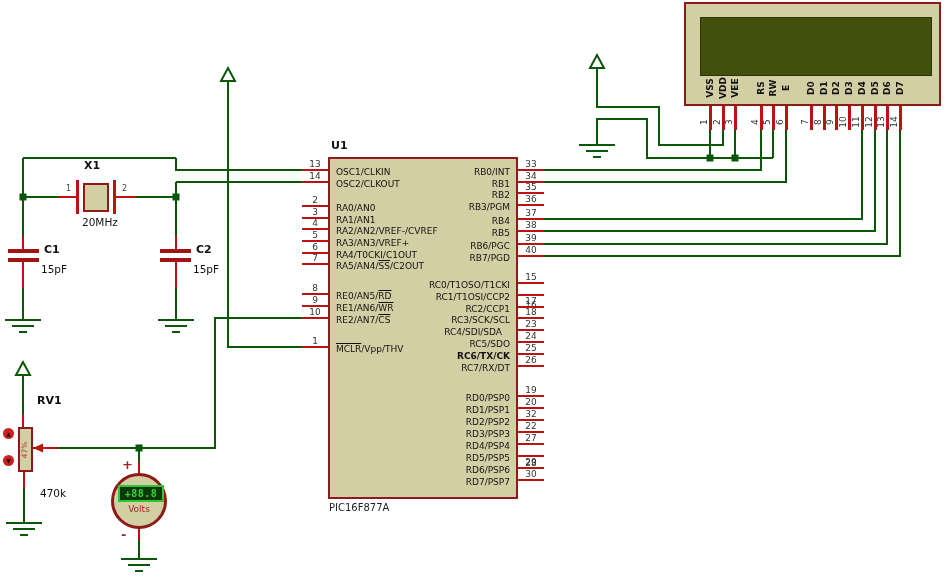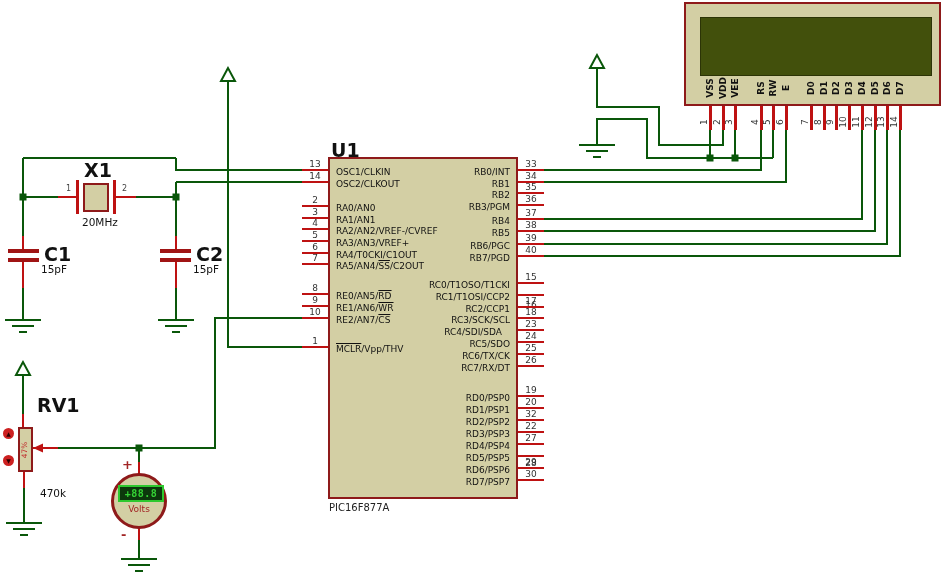--- a/index.html
+++ b/index.html
@@ -1,20 +1,20 @@
 <!DOCTYPE html>
 <html><head>
 <meta charset="utf-8">
 <style>
   html,body{margin:0;padding:0;background:#fff;}
   #canvas{position:relative;width:949px;height:587px;background:#ffffff;overflow:hidden;
           font-family:"DejaVu Sans", "Liberation Sans", sans-serif;}
   #wiring{position:absolute;left:0;top:0;width:949px;height:587px;}
   .body-box{position:absolute;background:#D3CFA4;border:2px solid #8E1A1A;box-sizing:border-box;}
-  .ref-label{position:absolute;font-size:19px;font-weight:bold;color:#111;white-space:nowrap;}
+  .ref-label{position:absolute;font-size:11px;font-weight:bold;color:#111;white-space:nowrap;}
   .val-label{position:absolute;font-size:10.5px;color:#111;white-space:nowrap;}
   .chip-name{position:absolute;font-size:10px;color:#222;white-space:nowrap;}
   .pin-label{position:absolute;font-size:9px;color:#111;height:10px;line-height:10px;white-space:nowrap;}
   .pin-num{position:absolute;font-size:9px;color:#333;width:24px;height:10px;line-height:10px;text-align:center;}
   .ov{text-decoration:overline;}
   .stub-h{position:absolute;height:2px;background:#BE1212;}
   .stub-v{position:absolute;width:3px;background:#BE1212;}
   .lcd-screen{position:absolute;left:14px;top:13px;width:230px;height:57px;background:#42500C;border:1px solid #2C3406;}
   .rot-label{position:absolute;width:40px;height:12px;line-height:12px;text-align:center;font-size:9px;font-weight:bold;color:#111;
              transform:rotate(-90deg);white-space:nowrap;}
@@ -127,21 +127,21 @@
       <div class="pin-label" style="right: 6px; text-align: right; top: 57px;"><span>RB4</span></div>
       <div class="pin-label" style="right: 6px; text-align: right; top: 69px;"><span>RB5</span></div>
       <div class="pin-label" style="right: 6px; text-align: right; top: 82px;"><span>RB6/PGC</span></div>
       <div class="pin-label" style="right: 6px; text-align: right; top: 94px;"><span>RB7/PGD</span></div>
       <div class="pin-label" style="right: 6px; text-align: right; top: 121px;"><span>RC0/T1OSO/T1CKI</span></div>
       <div class="pin-label" style="right: 6px; text-align: right; top: 133px;"><span>RC1/T1OSI/CCP2</span></div>
       <div class="pin-label" style="right: 6px; text-align: right; top: 145px;"><span>RC2/CCP1</span></div>
       <div class="pin-label" style="right: 6px; text-align: right; top: 156px;"><span>RC3/SCK/SCL</span></div>
       <div class="pin-label" style="right: 14px; text-align: right; top: 168px;"><span>RC4/SDI/SDA</span></div>
       <div class="pin-label" style="right: 6px; text-align: right; top: 180px;"><span>RC5/SDO</span></div>
-      <div class="pin-label" style="right: 6px; text-align: right; top: 192px;"><span>RC6/TX/CK</span></div>
+      <div class="pin-label" style="right: 6px; text-align: right; top: 192px; font-weight: bold;"><span>RC6/TX/CK</span></div>
       <div class="pin-label" style="right: 6px; text-align: right; top: 204px;"><span>RC7/RX/DT</span></div>
       <div class="pin-label" style="right: 6px; text-align: right; top: 234px;"><span>RD0/PSP0</span></div>
       <div class="pin-label" style="right: 6px; text-align: right; top: 246px;"><span>RD1/PSP1</span></div>
       <div class="pin-label" style="right: 6px; text-align: right; top: 258px;"><span>RD2/PSP2</span></div>
       <div class="pin-label" style="right: 6px; text-align: right; top: 270px; padding-left: 48px;"><span>RD3/PSP3</span></div>
       <div class="pin-label" style="right: 6px; text-align: center; top: 282px;"><span>RD4/PSP4</span></div>
       <div class="pin-label" style="right: 6px; text-align: right; top: 294px;"><span>RD5/PSP5</span></div>
       <div class="pin-label" style="right: 6px; text-align: right; top: 306px;"><span>RD6/PSP6</span></div>
       <div class="pin-label" style="right: 6px; text-align: right; top: 318px;"><span>RD7/PSP7</span></div>
     </div>

